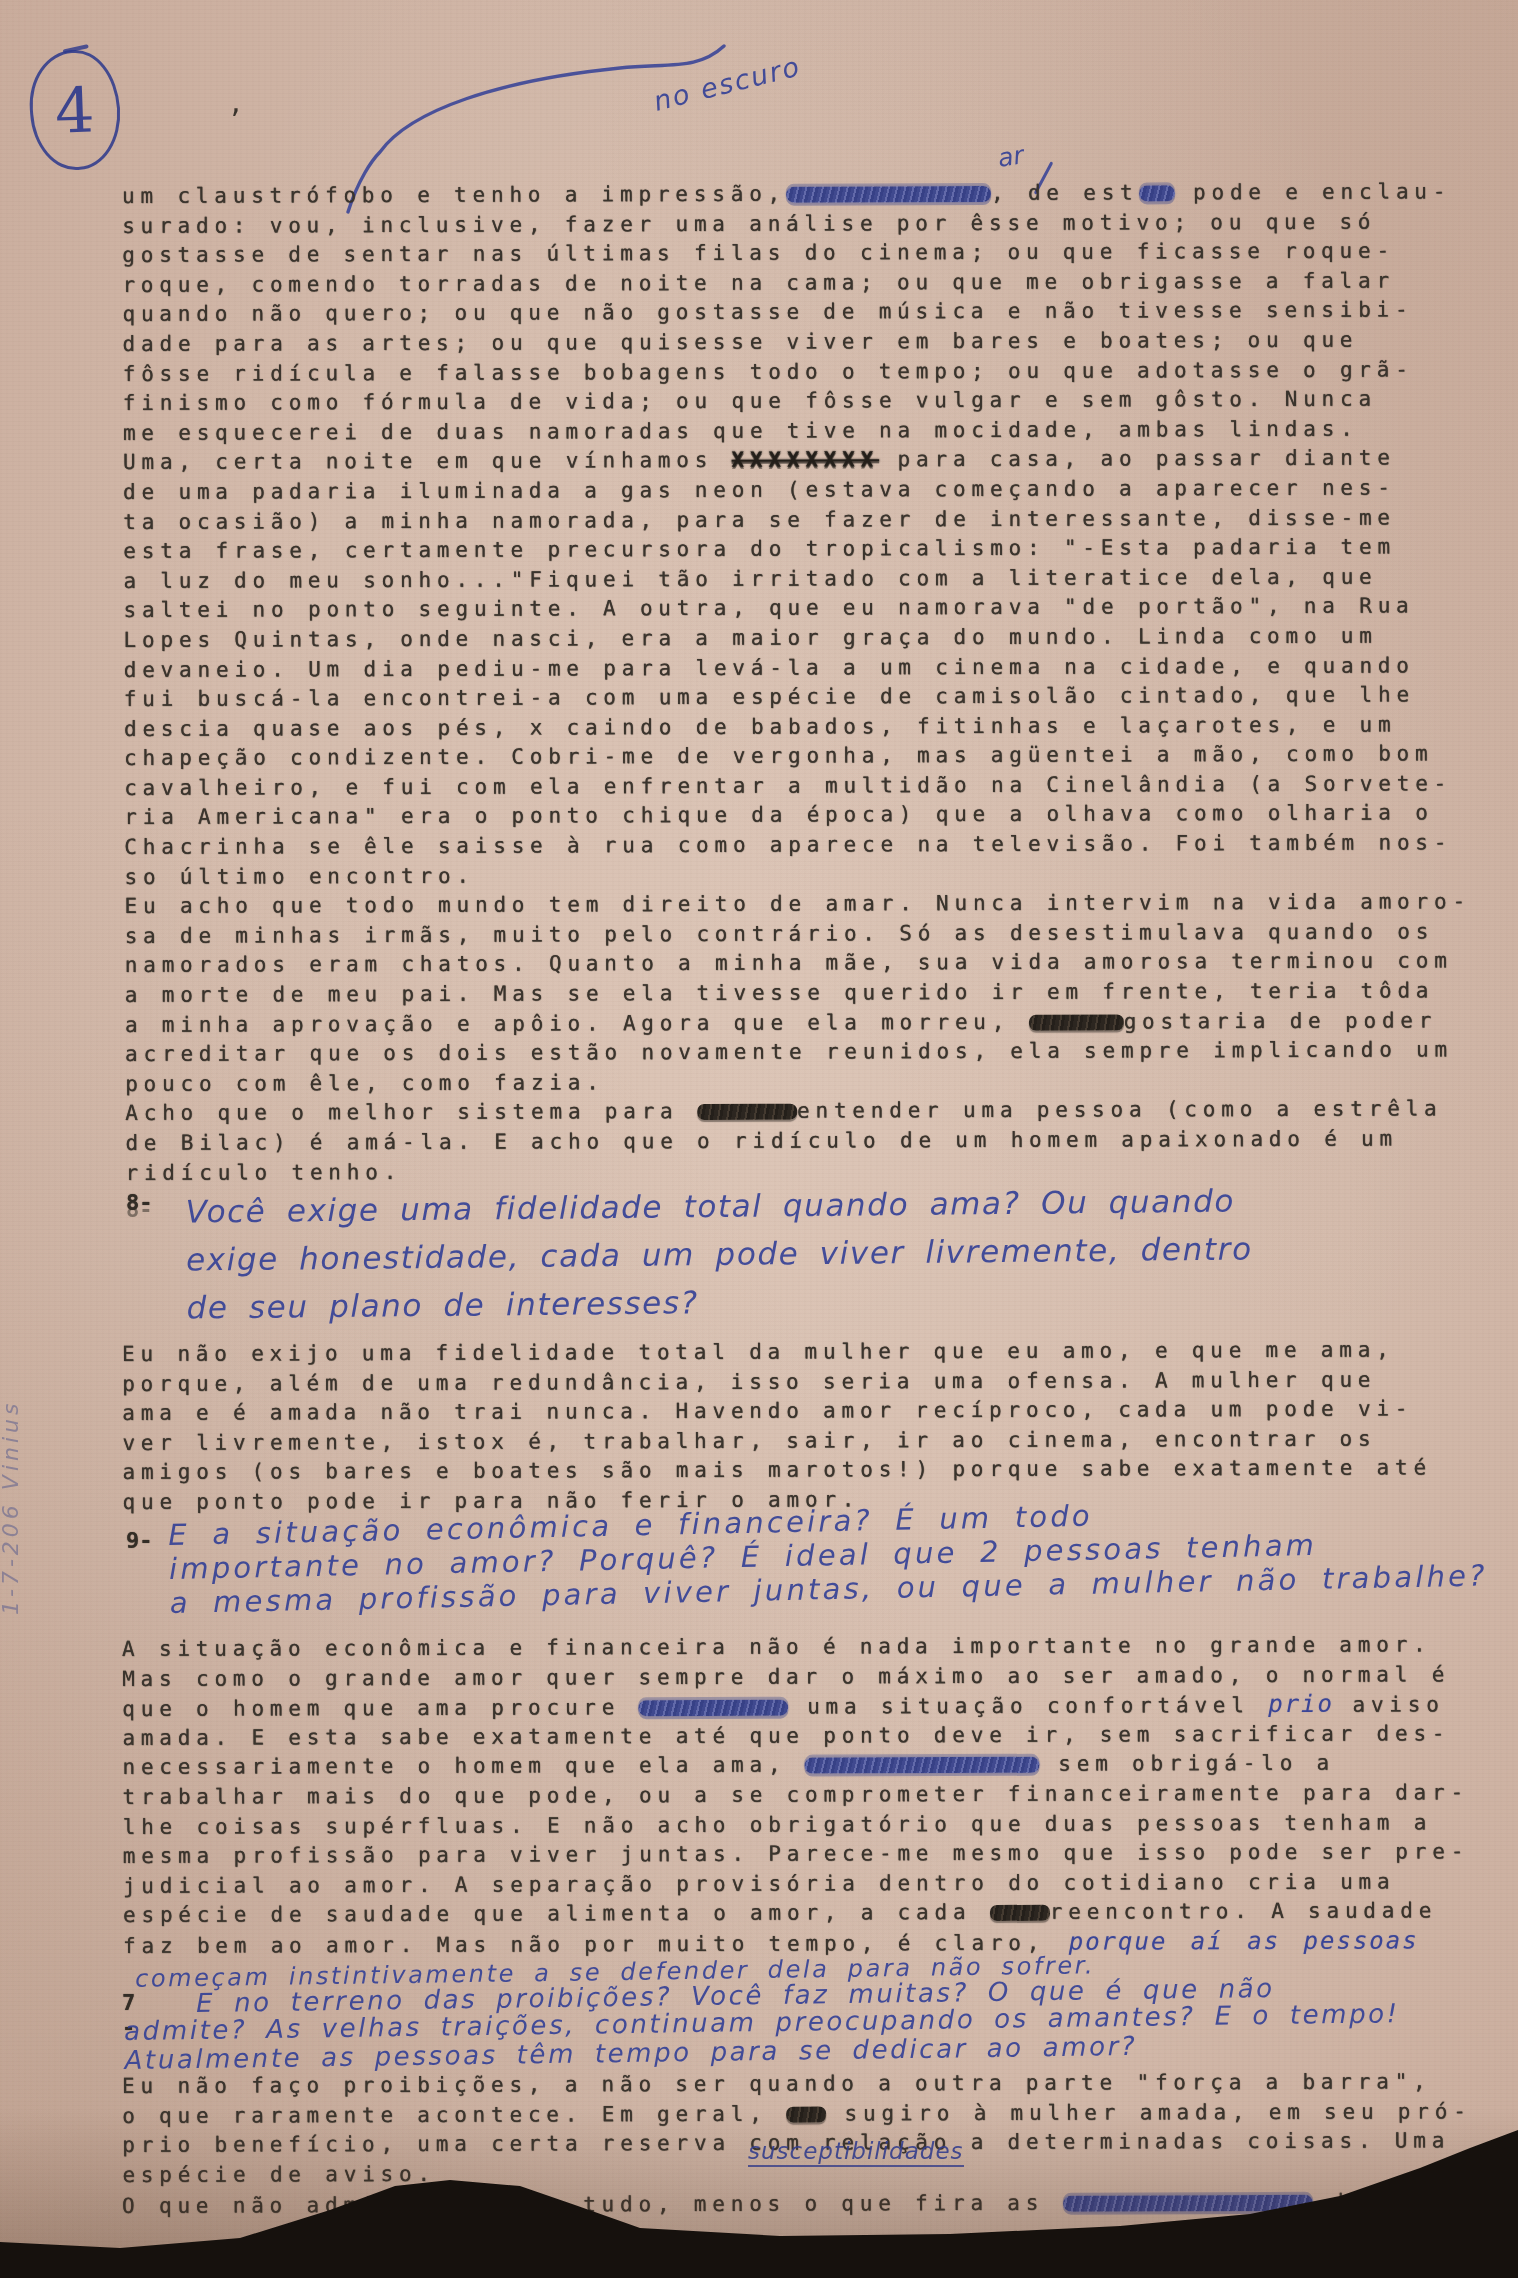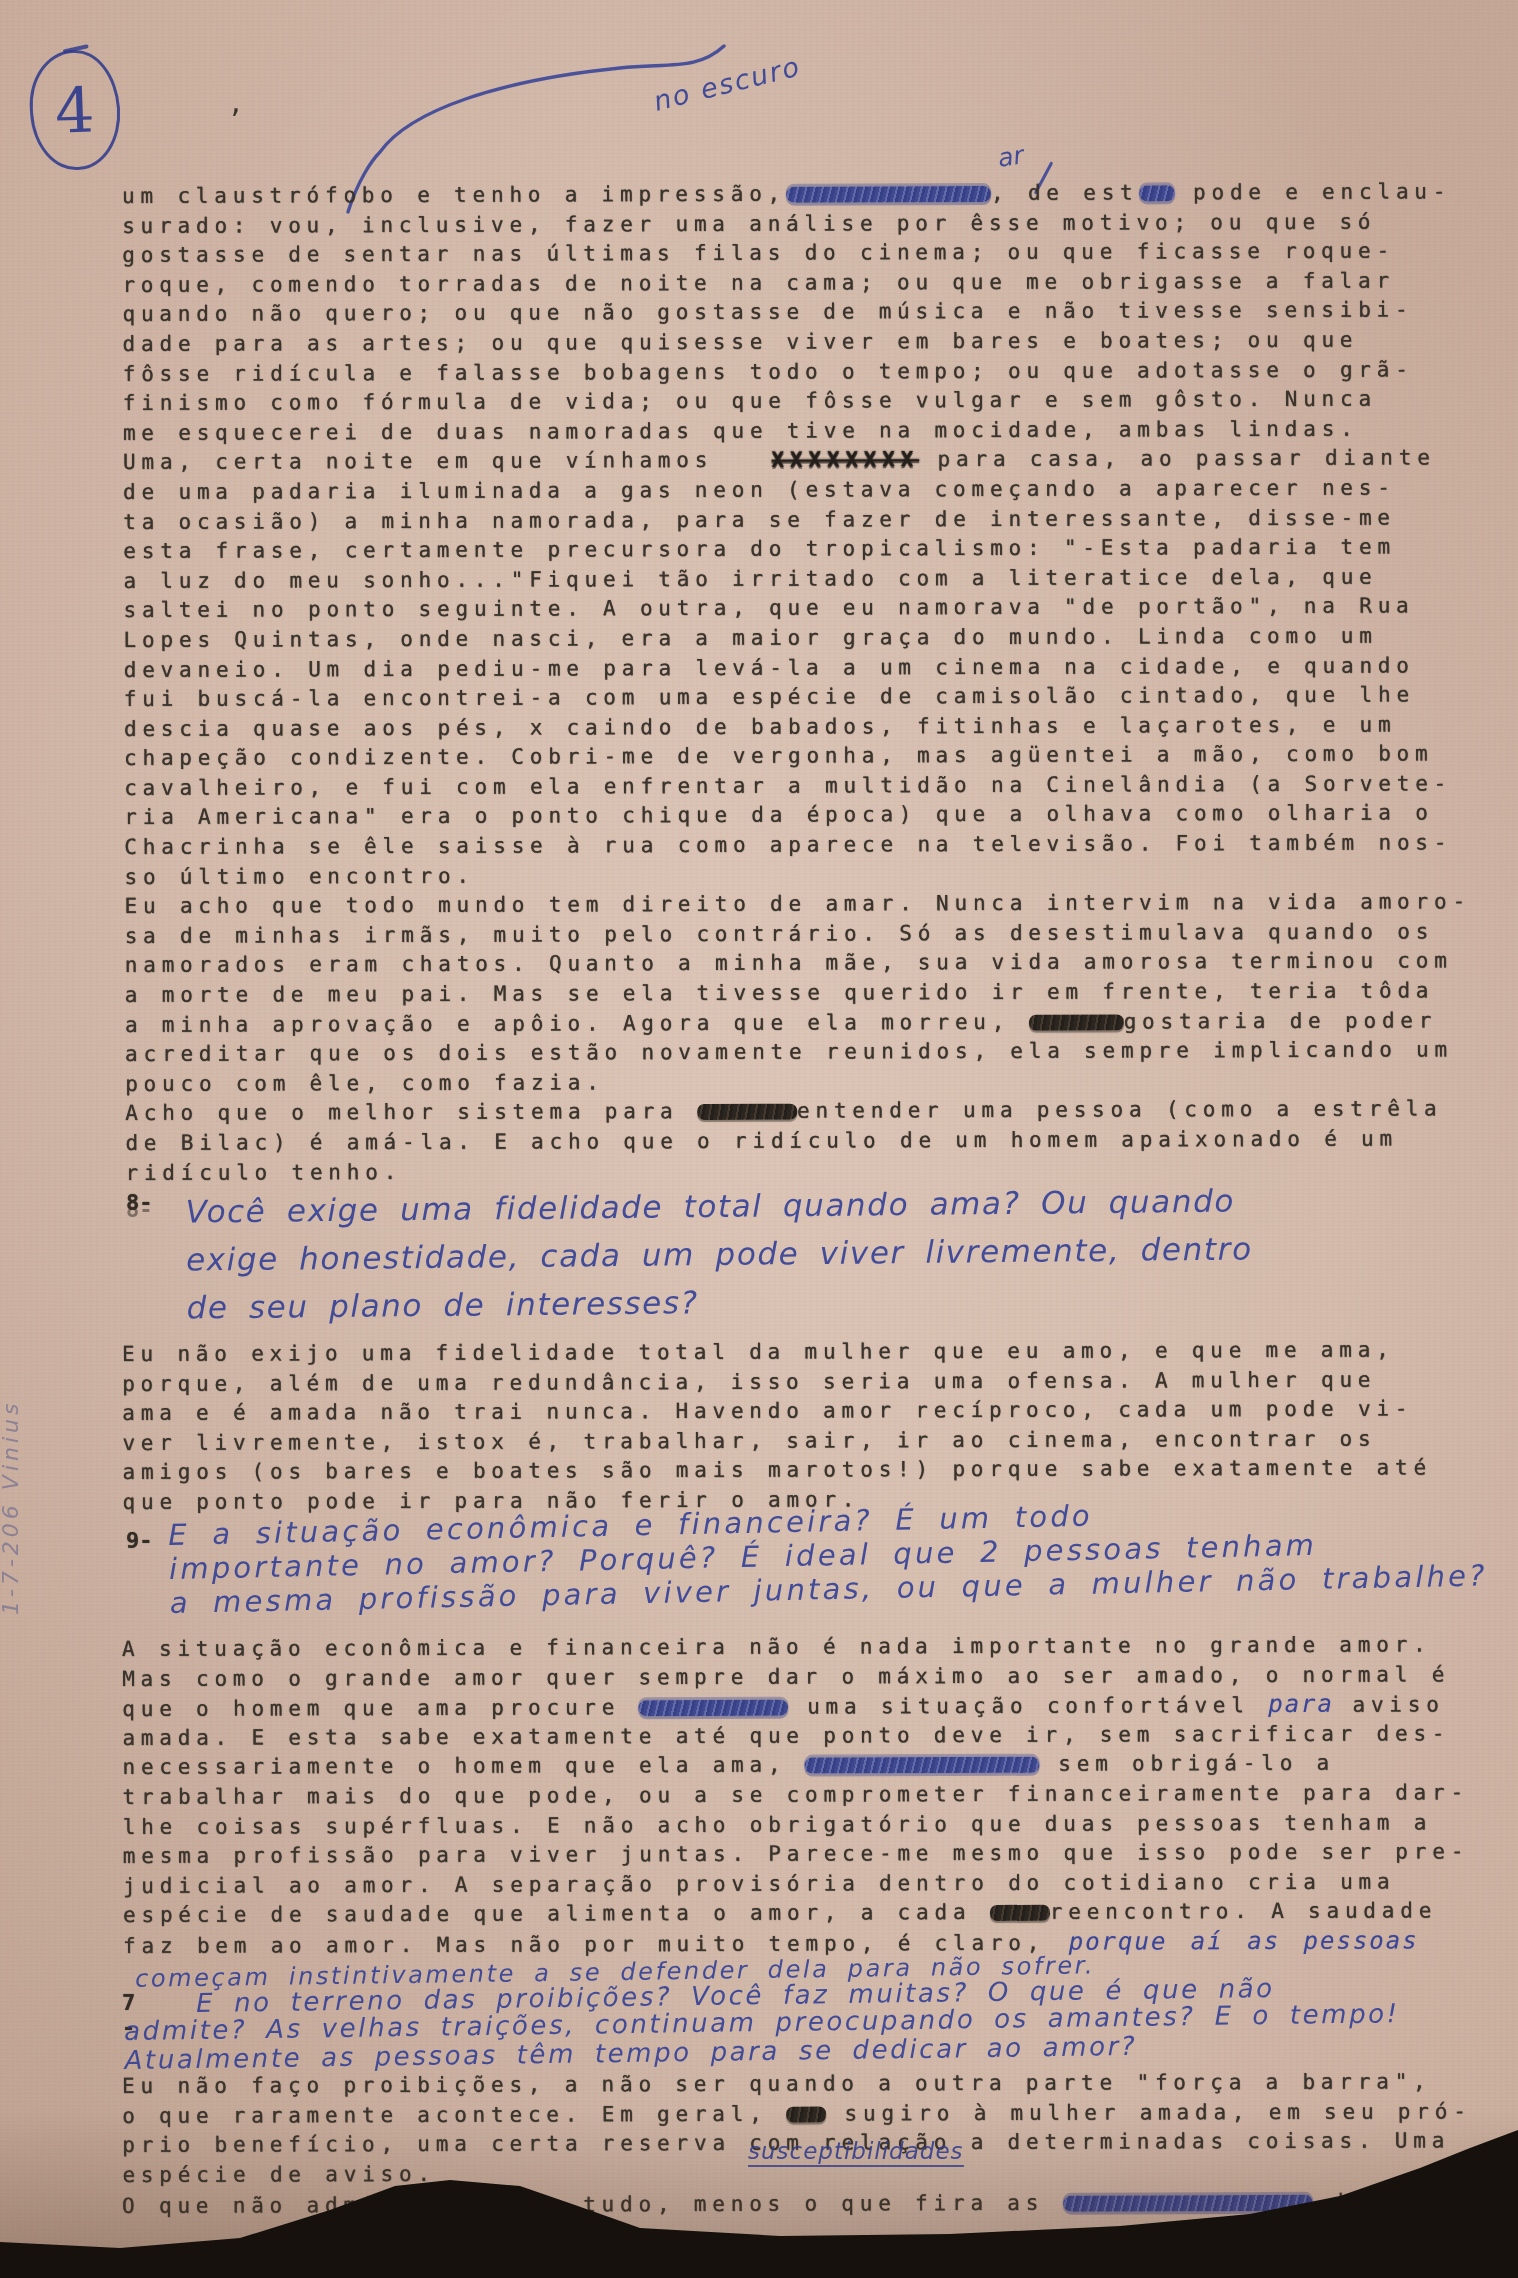--- a/index.html
+++ b/index.html
@@ -24,21 +24,21 @@
       520px 2186px,575px 2205px,640px 2228px,780px 2236px,950px 2234px,1120px 2226px,1250px 2214px,
       1340px 2196px,1420px 2168px,1470px 2148px,1518px 2130px,1518px 2278px,0px 2278px);}
   
   .typed-block{position:absolute;color:#3a342d;
     font-family:"DejaVu Sans Mono","Liberation Mono",monospace;
     font-size:21px;letter-spacing:5.8px;
     text-shadow:0 0 1px rgba(45,38,30,.75), .5px .5px 0 rgba(45,38,30,.25);
     transform:rotate(-0.2deg);transform-origin:left top;}
   .typed-block .line{height:29.6px;line-height:29.6px;white-space:pre;}
   .xover{font-weight:bold;color:#241f1a;text-shadow:0 0 2px #241f1a,0 2px 0 rgba(36,31,26,.6);
-    text-decoration:line-through;margin-left:40px;}
+    text-decoration:line-through;}
   .blot{display:inline-block;height:16px;border-radius:7px;vertical-align:middle;
     background:repeating-linear-gradient(100deg,#2c2620 0 4px,#443a30 4px 6px,#241f1a 6px 9px);
     box-shadow:0 2px 1px rgba(36,31,26,.45);}
   .scrib{display:inline-block;height:16px;border-radius:8px;vertical-align:middle;opacity:.93;
     background:repeating-linear-gradient(104deg,#35418d 0 3px,#5a64aa 3px 5px,#2c3884 5px 8px);
     box-shadow:0 3px 0 rgba(53,65,141,.40),0 -3px 0 rgba(53,65,141,.35),0 0 2px rgba(53,65,141,.5);}
   
   .hw{color:rgba(50,63,150,.90);font-style:italic;font-family:"DejaVu Sans",sans-serif;}
   .hw-inline{color:rgba(50,63,150,.92);font-style:italic;font-size:24px;letter-spacing:2px;
     word-spacing:7px;text-shadow:0 0 1px rgba(50,63,150,.4);}
@@ -156,21 +156,21 @@
     <div class="hw hw-lines q9-lines" style="position:absolute;left:168px;top:1518px;">
         <div class="line"><span>E a situação econômica e financeira? É um todo</span></div>
         <div class="line"><span>importante no amor? Porquê? É ideal que 2 pessoas tenham</span></div>
         <div class="line"><span>a mesma profissão para viver juntas, ou que a mulher não trabalhe?</span></div>
       </div>
   </div>
 
   <div class="typed-block" style="left:122px;top:1635px;">
       <div class="line"><span>A situação econômica e financeira não é nada importante no grande amor.</span></div>
       <div class="line"><span>Mas como o grande amor quer sempre dar o máximo ao ser amado, o normal é</span></div>
-      <div class="line"><span>que o homem que ama procure </span><span class="scrib" style="width: 150px;"></span><span> uma situação confortável </span><span class="hw-inline">para</span><span> aviso</span></div>
+      <div class="line"><span>que o homem que ama procure </span><span class="scrib" style="width: 150px;"></span><span> uma situação confortável </span><span class="hw-inline">prio</span><span> aviso</span></div>
       <div class="line"><span>amada. E esta sabe exatamente até que ponto deve ir, sem sacrificar des-</span></div>
       <div class="line"><span>necessariamente o homem que ela ama, </span><span class="scrib" style="width: 235px;"></span><span> sem obrigá-lo a</span></div>
       <div class="line"><span>trabalhar mais do que pode, ou a se comprometer financeiramente para dar-</span></div>
       <div class="line"><span>lhe coisas supérfluas. E não acho obrigatório que duas pessoas tenham a</span></div>
       <div class="line"><span>mesma profissão para viver juntas. Parece-me mesmo que isso pode ser pre-</span></div>
       <div class="line"><span>judicial ao amor. A separação provisória dentro do cotidiano cria uma</span></div>
       <div class="line"><span>espécie de saudade que alimenta o amor, a cada </span><span class="blot" style="width: 60px;"></span><span>reencontro. A saudade</span></div>
       <div class="line"><span>faz bem ao amor. Mas não por muito tempo, é claro,</span><span class="hw-inline"> porque aí as pessoas</span></div>
     </div>
 

